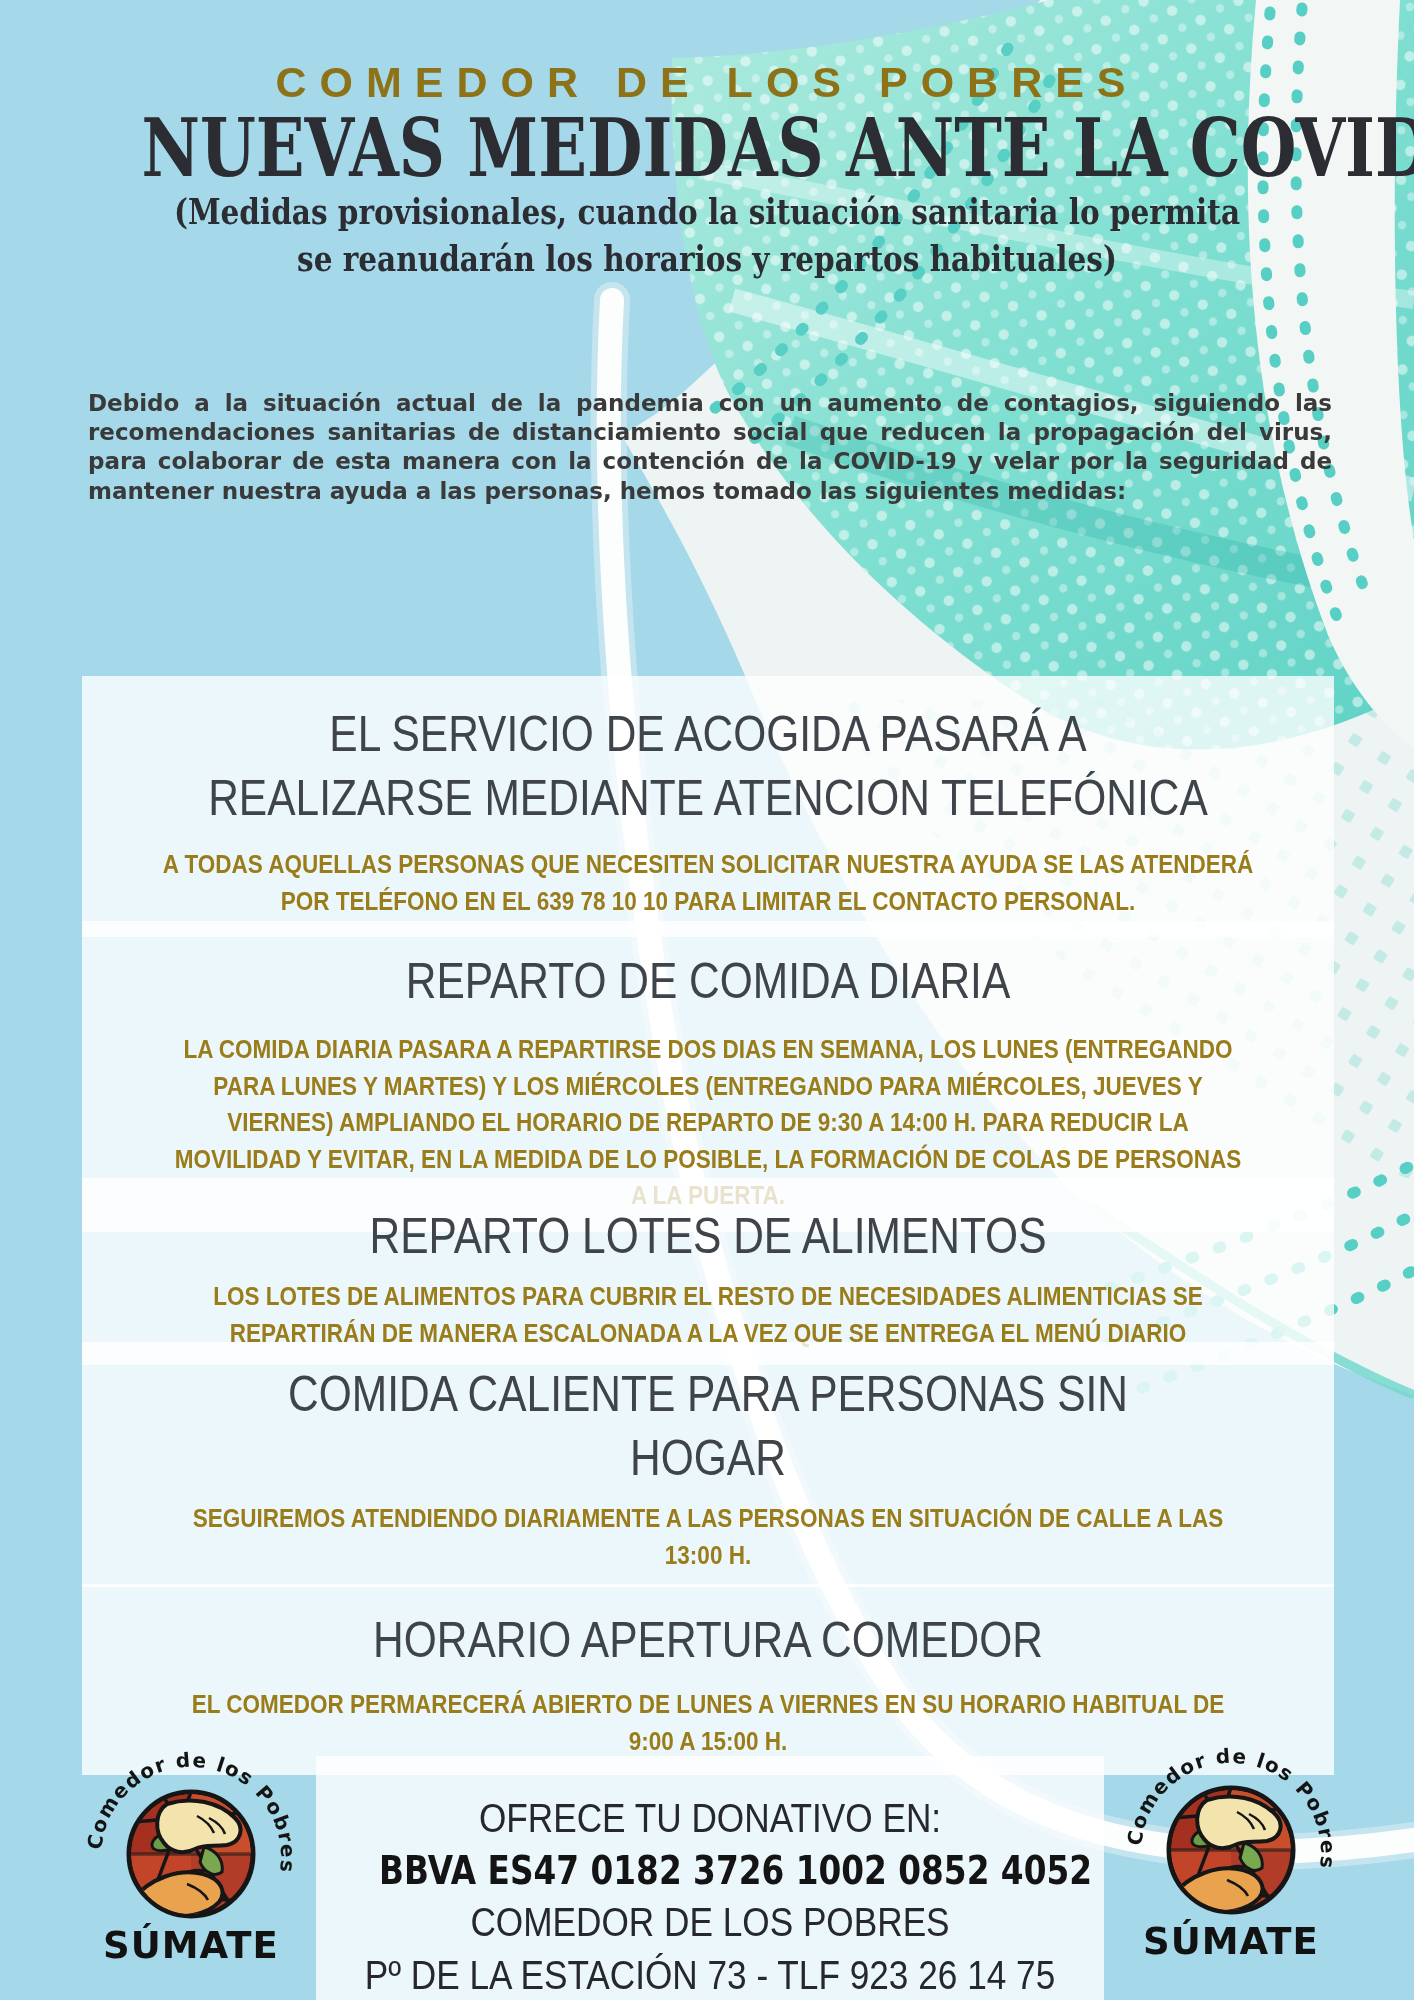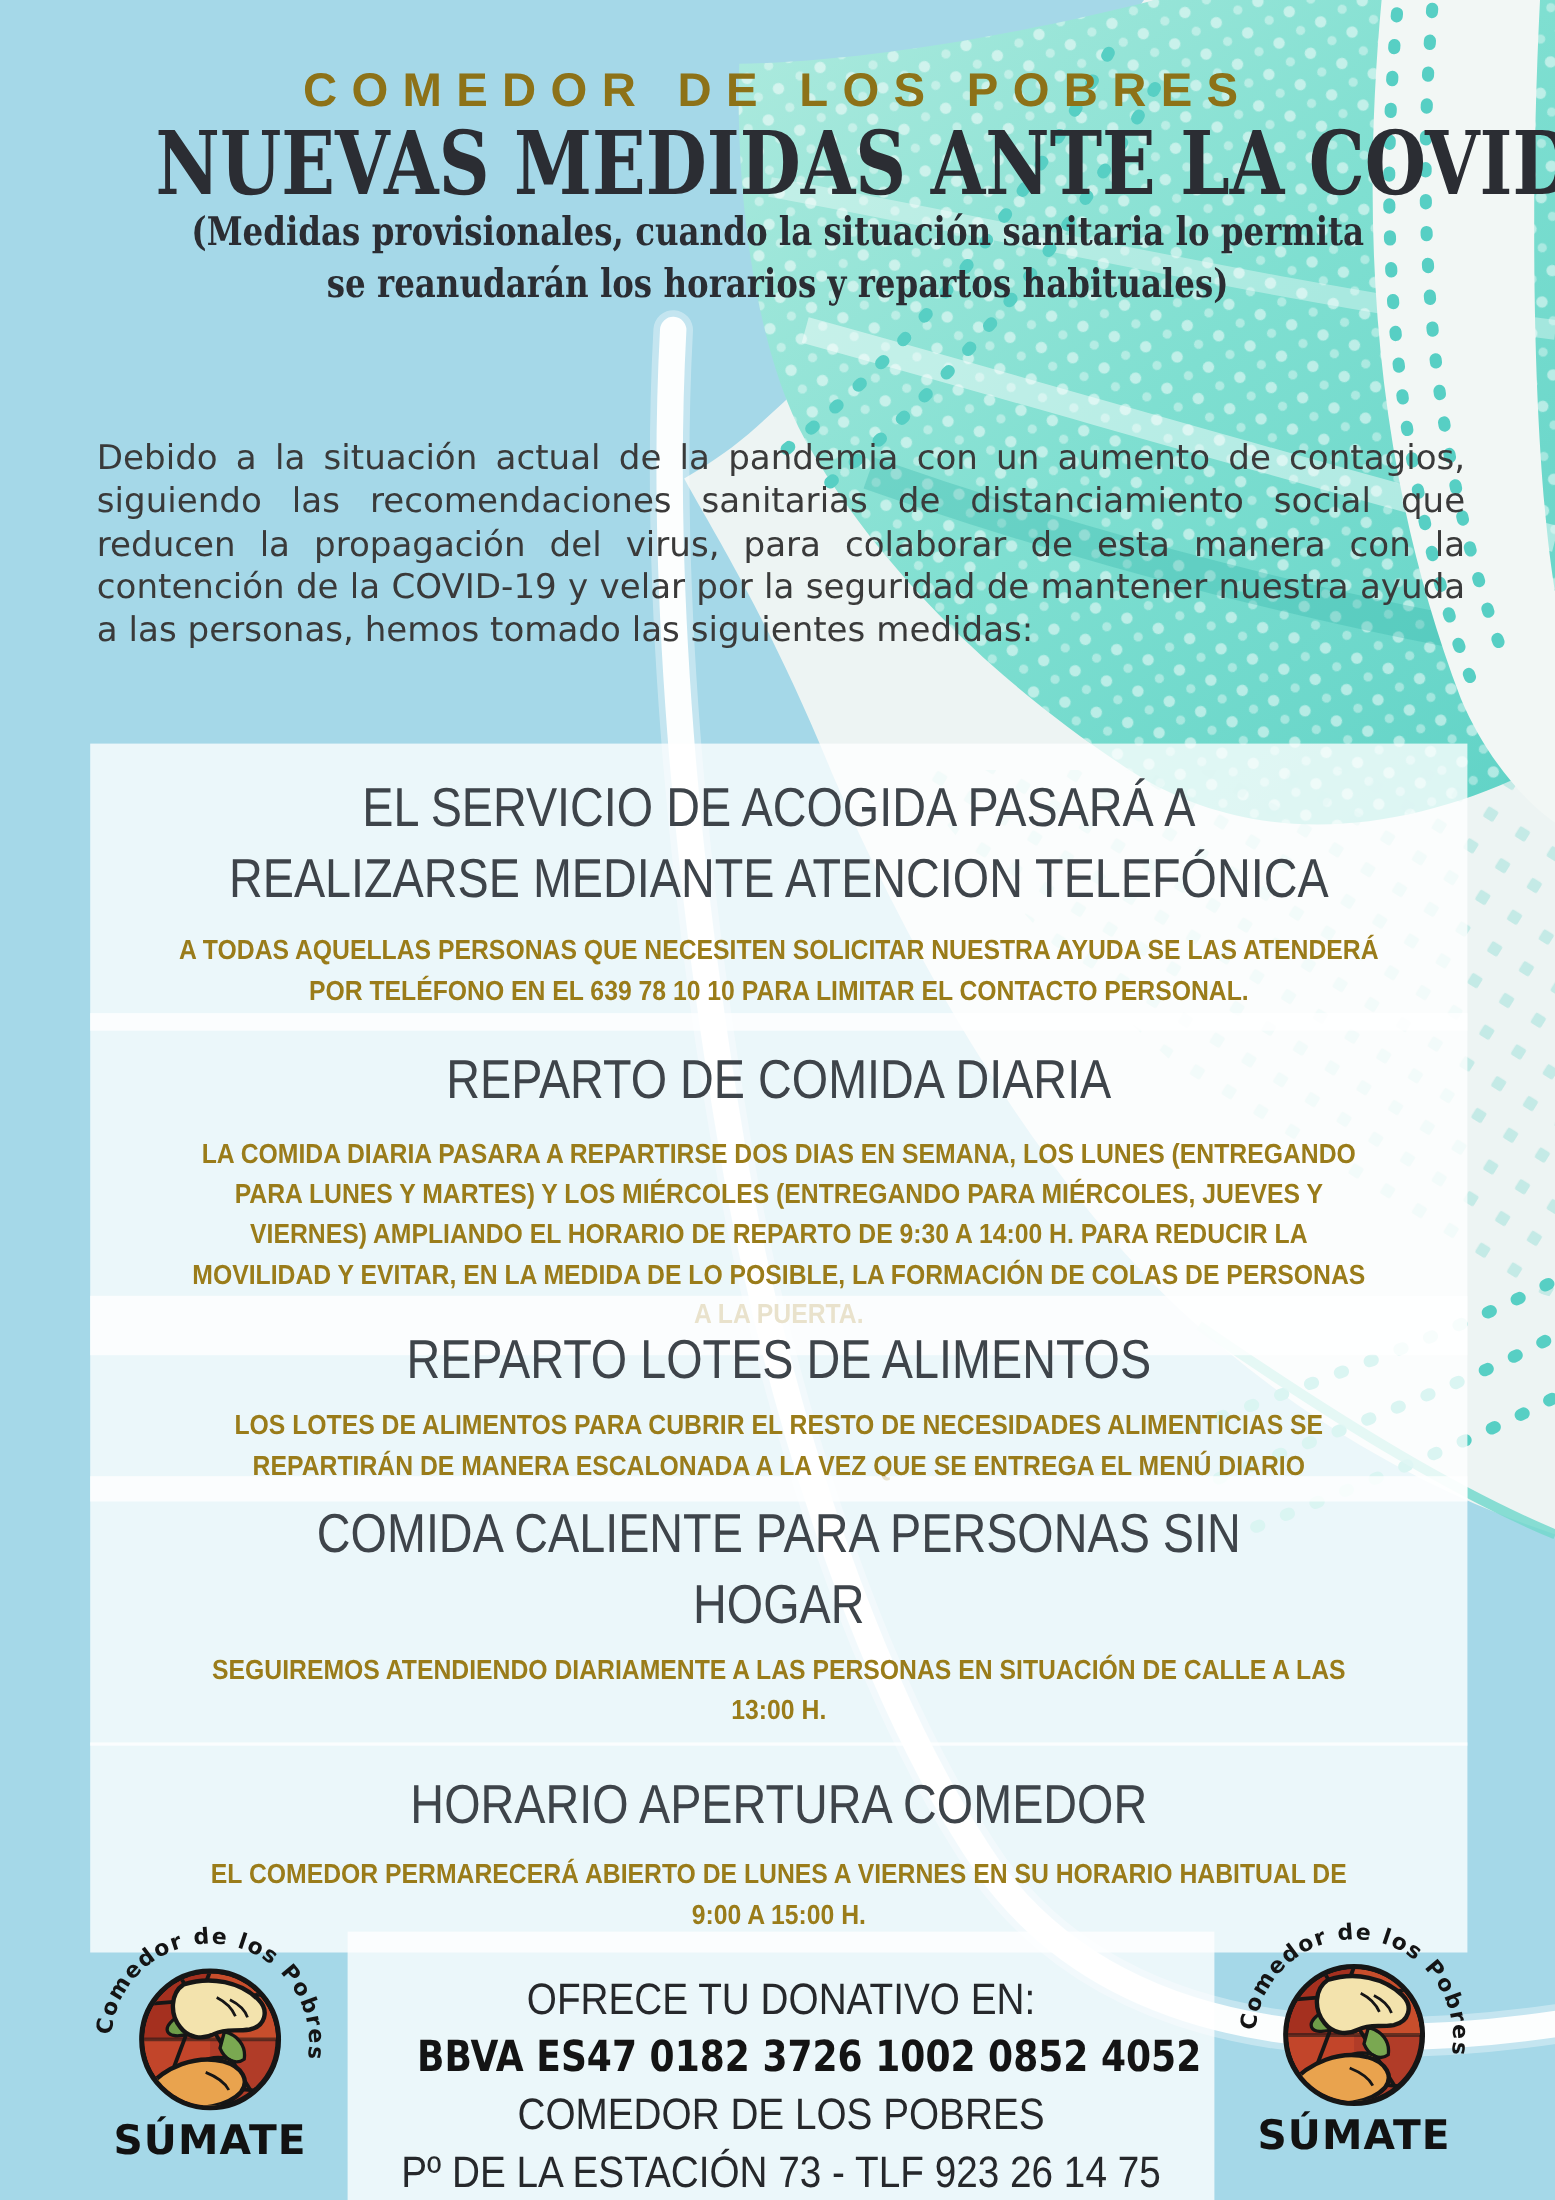--- a/index.html
+++ b/index.html
@@ -33,21 +33,21 @@
     position:absolute;top:188px;left:50%;width:1340px;margin-left:-670px;
     text-align:center;
     font-family:"DejaVu Serif", serif;
     font-weight:bold;font-size:36px;line-height:1.30;
     color:#2b2d33;
     transform:scaleX(.82);transform-origin:50% 50%;
   }
   .intro{
     position:absolute;top:366px;left:88px;width:1244px;
     font-family:"DejaVu Sans", sans-serif;
-    font-weight:normal;font-size:31px;line-height:1.27;
+    font-weight:bold;font-size:23px;line-height:1.27;
     color:#3a3a3a;
     text-align:justify;text-align-last:left;
   }
 
   
   .mbox{
     position:absolute;left:82px;width:1252px;
     background:rgba(255,255,255,.78);
     text-align:center;
     box-sizing:border-box;

